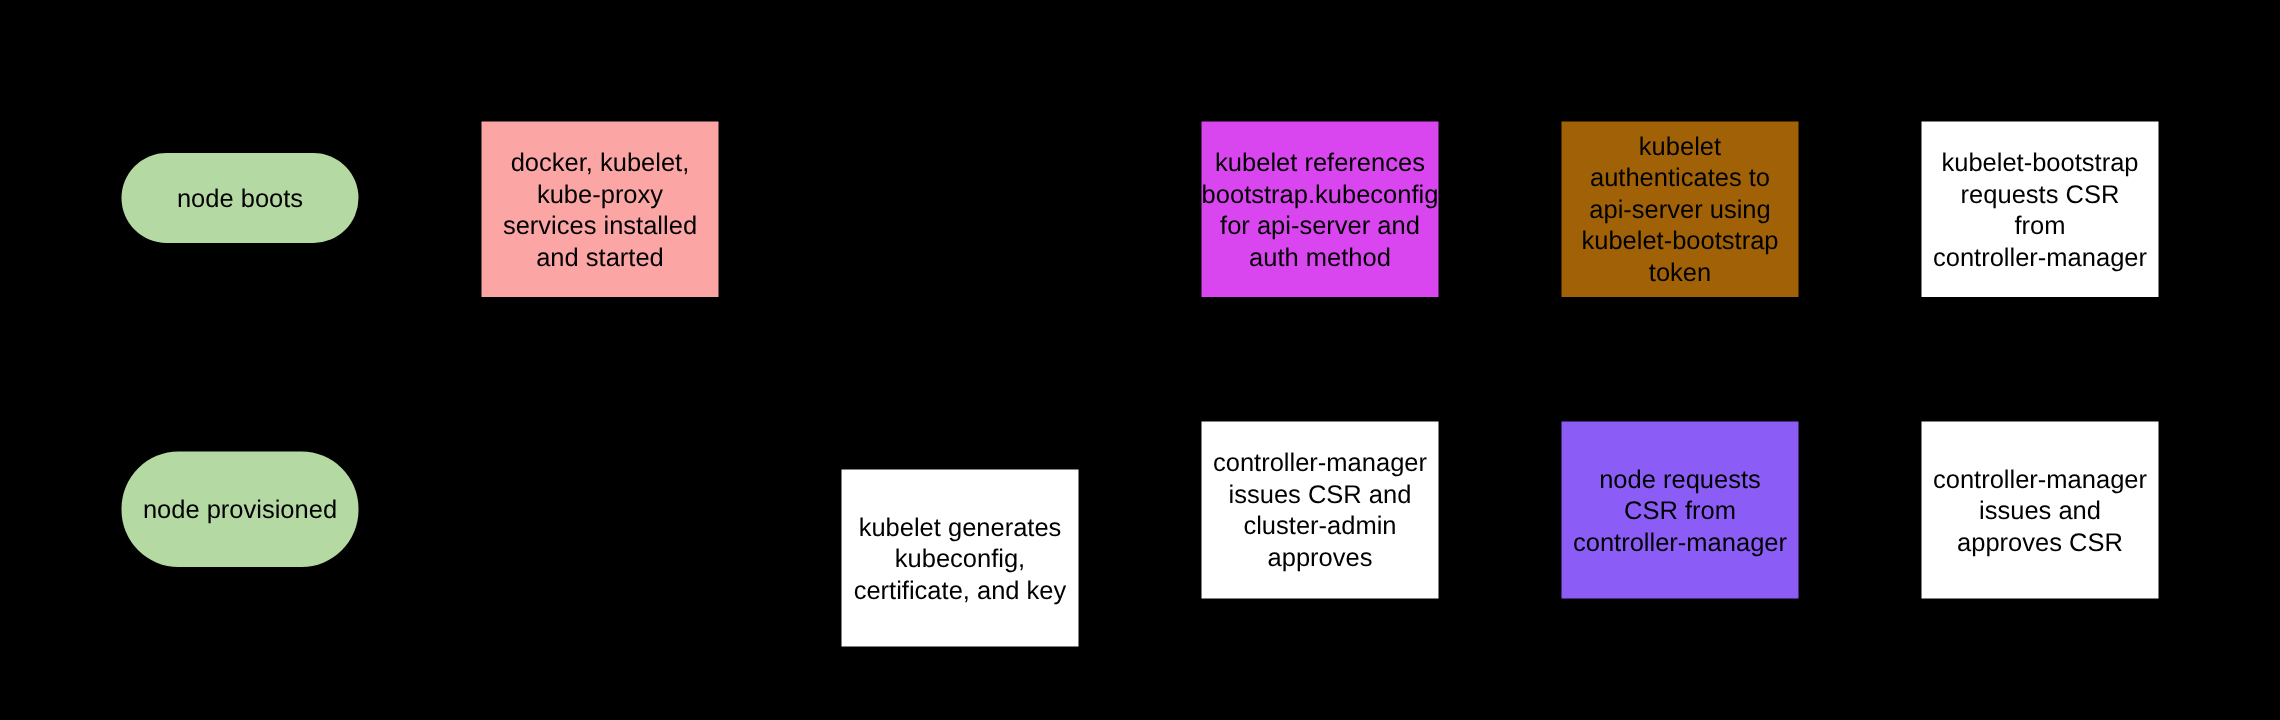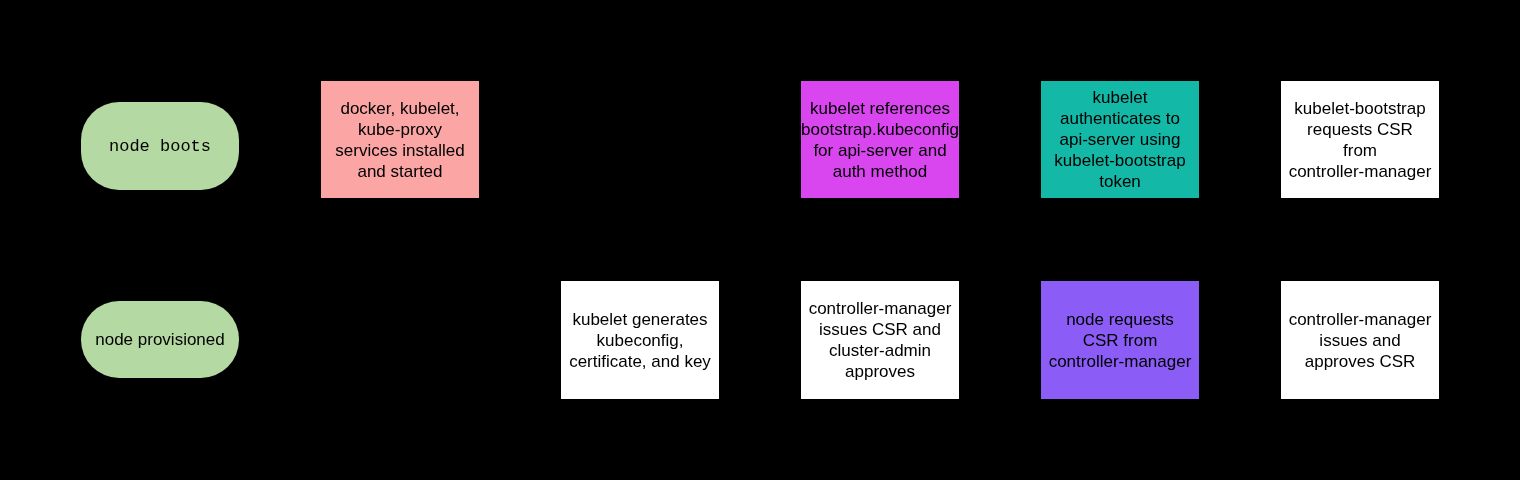--- a/index.html
+++ b/index.html
@@ -22,26 +22,26 @@
   }
   
   .terminator { border-radius: 38px; }
   .decision {
     left: 560px; top: 80px; width: 160px; height: 120px;
     clip-path: polygon(50% 0, 100% 50%, 50% 100%, 0 50%);
   }
   
   .process.top    { top: 81px;  height: 117px; }
   .process.bottom { top: 281px; height: 118px; }
-  .terminator.top    { top: 102px; height: 88px; font-family: Liberation Mono, monospace; }
+  .terminator.top    { top: 102px; height: 60px; }
   .terminator.bottom { top: 301px; height: 77px; }
   
   .c1 { left: 81px;   width: 158px; }
   .c2 { left: 321px;  width: 158px; }
-  .c3 { left: 561px;  width: 158px; }
+  .c3 { left: 561px;  width: 158px; margin-top: 32px; }
   .c4 { left: 801px;  width: 158px; }
   .c5 { left: 1041px; width: 158px; }
   .c6 { left: 1281px; width: 158px; }
 </style>
 </head>
 <body>
 
 <div class="canvas" style="background: rgb(0, 0, 0); color: rgb(0, 0, 0);">
 
   <div class="node terminator top c1" style="background: rgb(181, 217, 162);">node boots</div>
@@ -50,21 +50,21 @@
 kube-proxy
 services installed
 and started</div>
 
 
   <div class="node process top c4" style="background: #d946ef;">kubelet references
 bootstrap.kubeconfig
 for api-server and
 auth method</div>
 
-  <div class="node process top c5" style="background: #14b8a6;">kubelet
+  <div class="node process top c5" style="background: #a16207;">kubelet
 authenticates to
 api-server using
 kubelet-bootstrap
 token</div>
 
   <div class="node process top c6" style="background: rgb(255, 255, 255);">kubelet-bootstrap
 requests CSR
 from
 controller-manager</div>
 

